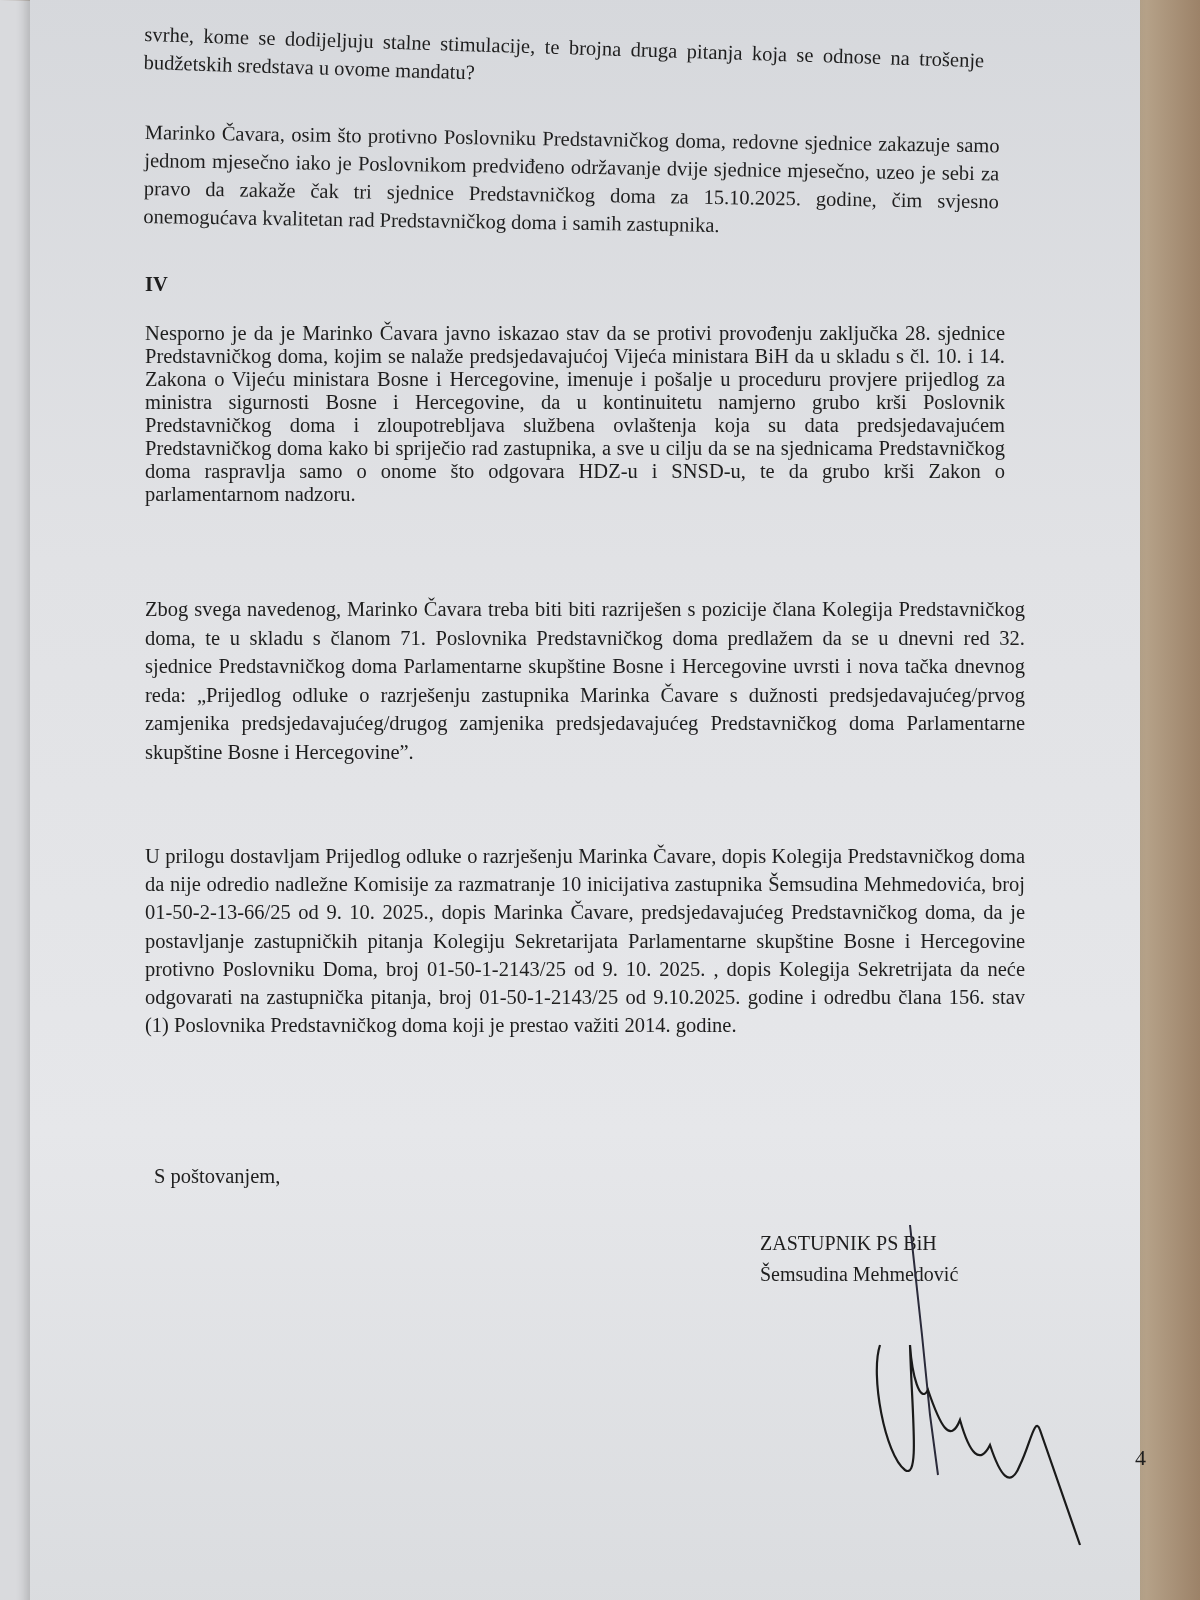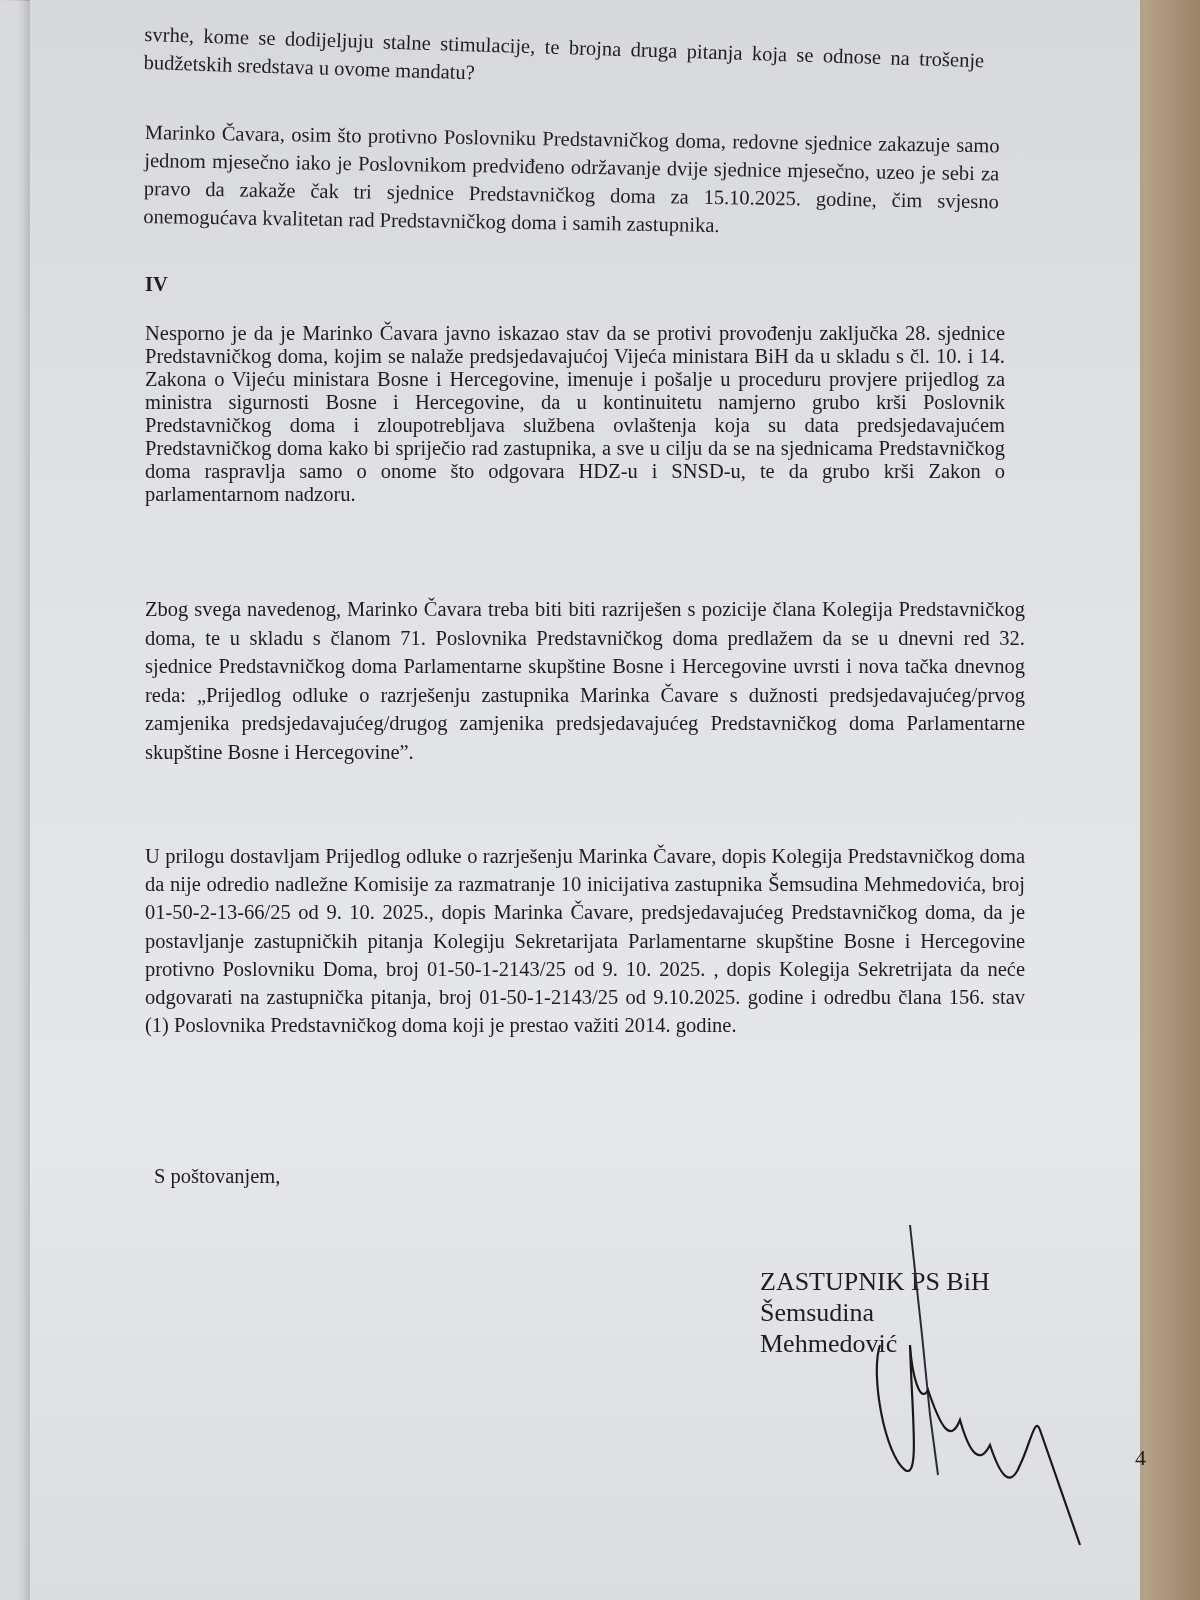--- a/index.html
+++ b/index.html
@@ -27,21 +27,21 @@
       font-size: 20.5px; line-height: 28px;
     }
     .content p { margin: 0; text-align: justify; }
     .top-para { position: absolute; top: 30px; left: 0; width: 840px; transform: rotate(1.8deg); transform-origin: left top; }
     .p2 { position: absolute; top: 128px; left: 0; width: 855px; transform: rotate(0.9deg); transform-origin: left top; }
     .heading-iv { position: absolute; top: 280px; left: 0; font-weight: bold; }
     .p3 { position: absolute; top: 332px; left: 0; width: 860px; line-height: 23px; }
     .p4 { position: absolute; top: 605px; left: 0; width: 880px; font-weight: normal; line-height: 28.5px; }
     .p5 { position: absolute; top: 852px; left: 0; width: 880px; line-height: 28.2px; }
     .closing { position: absolute; top: 1172px; left: 9px; }
-    .sig-block { position: absolute; top: 1276px; left: 615px; line-height: 31px; font-size: 26px; }
+    .sig-block { position: absolute; top: 1238px; left: 615px; line-height: 31px; font-size: 20px; }
     .signature { position: absolute; left: 820px; top: 1225px; width: 260px; height: 340px; }
     .page-number { position: absolute; left: 1105px; top: 1455px; font-size: 22px; color: #1e1e1e; }
   </style>
 </head>
 <body>
 
 <div class="desk-edge"></div>
 <div class="under-sheet"></div>
 
 <div class="page">

